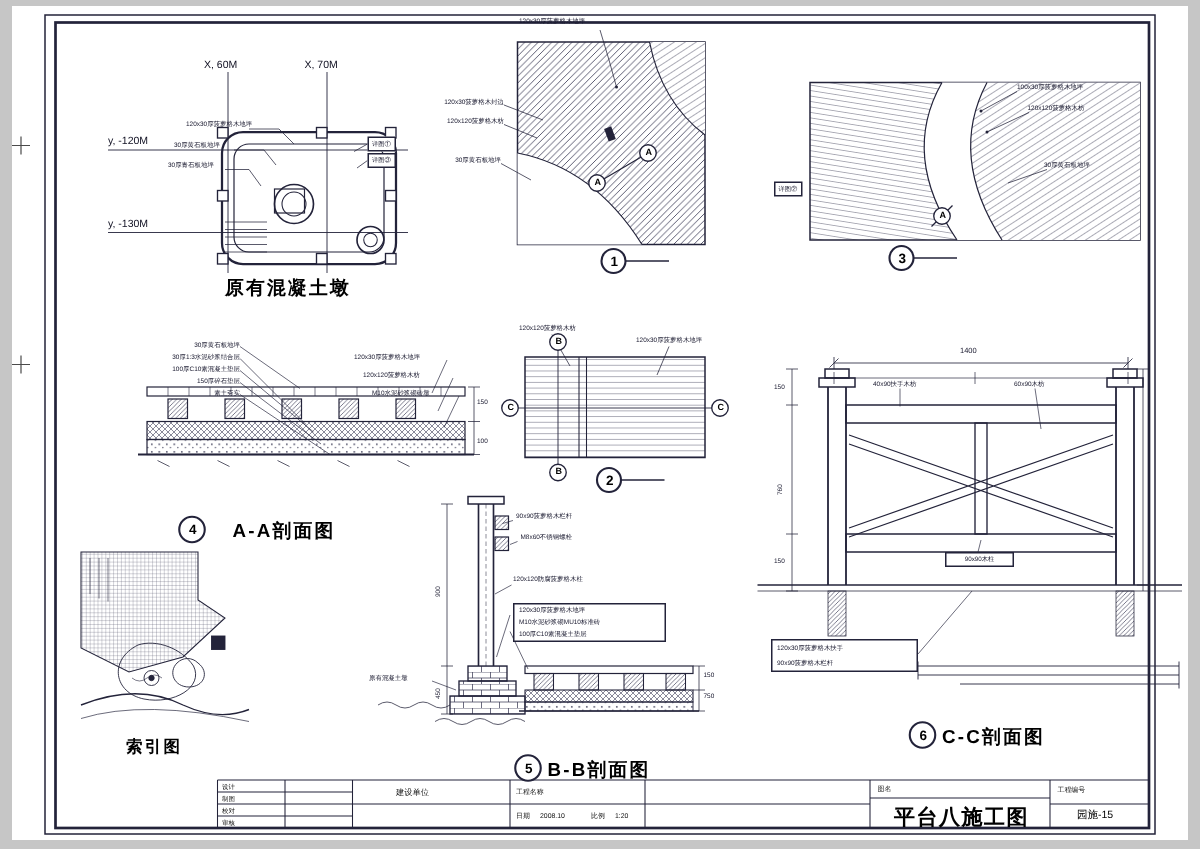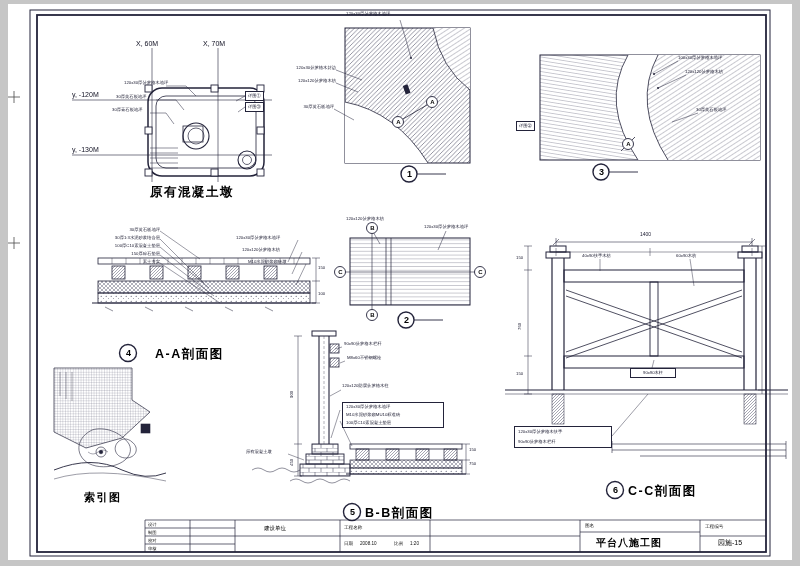--- a/index.html
+++ b/index.html
@@ -15,21 +15,21 @@
   .ttl-sm{font-size:11px}
   .bub{position:absolute;width:17px;height:17px;text-align:center;font-size:9px;font-weight:700;line-height:17px;color:#000}
   .cut{position:absolute;width:11px;height:11px;text-align:center;font-size:6px;font-weight:700;line-height:11px;color:#000}
   .tagbox{position:absolute;border:0.8px solid #23233a;background:#fff;font-size:4.2px;line-height:1.9;padding:0 2px;white-space:nowrap;text-align:center}
   .notebox{position:absolute;border:0.9px solid #23233a;background:#fff}
   .notebox div{padding-left:3px;white-space:nowrap;font-size:4.3px}
   .nb3 div{line-height:8px}
   .nb2 div{line-height:10px}
   .rot{transform:rotate(-90deg);transform-origin:left top}
   .tb{position:absolute;font-size:4.6px;color:#111;white-space:nowrap}
-  .tb-name{position:absolute;font-weight:700;font-size:10px;color:#000;letter-spacing:1px;white-space:nowrap}
+  .tb-name{position:absolute;font-weight:700;font-size:14px;color:#000;letter-spacing:1px;white-space:nowrap}
   .tb-no{position:absolute;font-size:7px;color:#000;white-space:nowrap}
 </style>
 </head>
 <body>
 
 <div id="stage">
   <div id="paper"></div>
 
   <svg class="art" width="800" height="566" viewBox="0 0 800 566">
     <defs>

